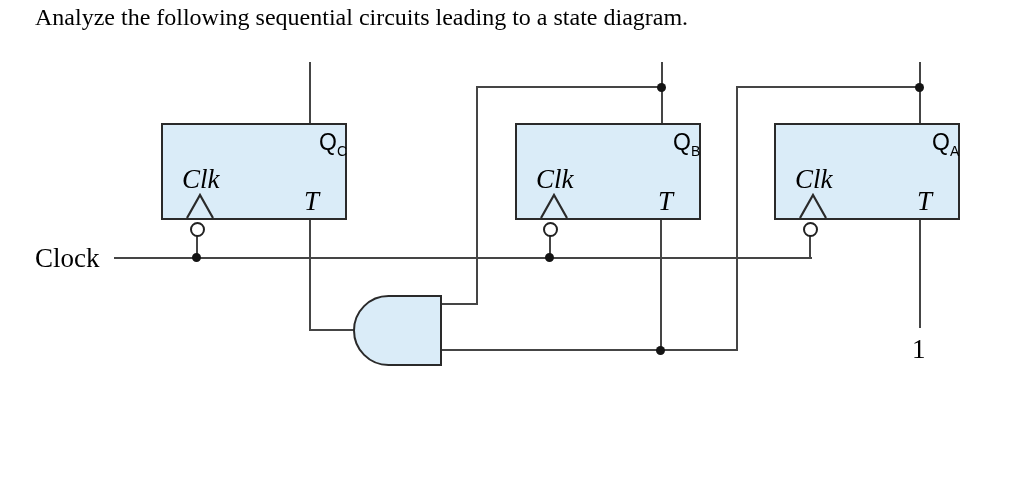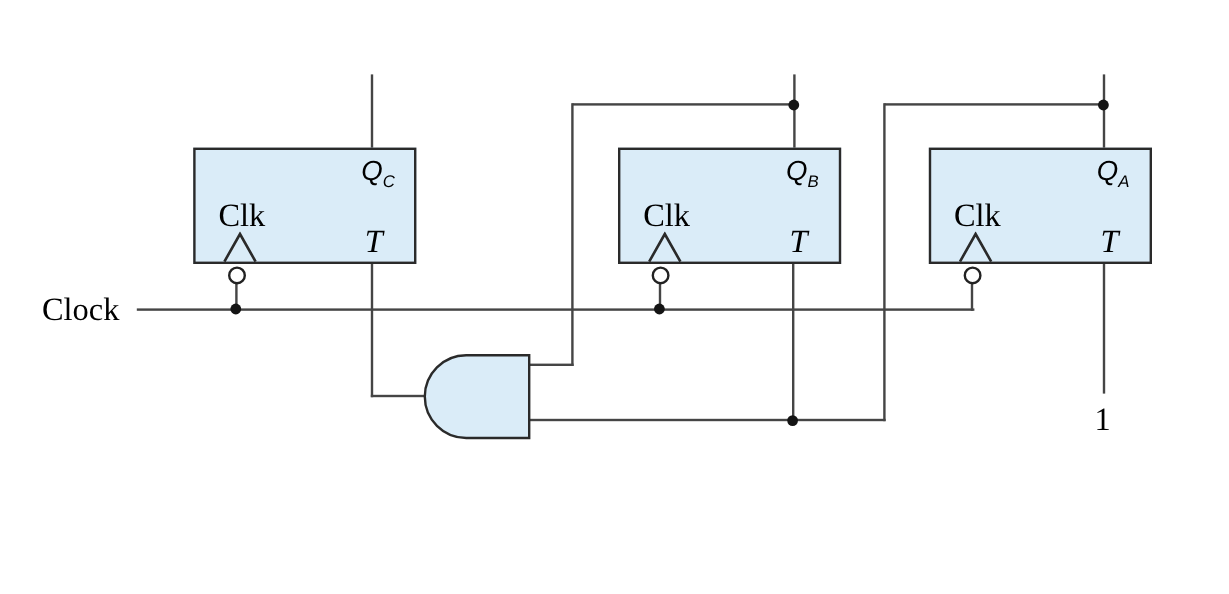--- a/index.html
+++ b/index.html
@@ -40,35 +40,35 @@
   .ff {
     position: absolute;
     width: 186px; height: 97px;
     background: #daecf8;
     border: 2.5px solid #2a2a2a;
     box-sizing: border-box;
   }
   .ff .clk {
     position: absolute;
     left: 19px; top: 41px;
+    font-style: italic;
     font-size: 27px;
     line-height: 1;
   }
   .ff .tri {
     position: absolute;
     left: 21px; bottom: -2px;
   }
   .ff .qlabel {
     position: absolute;
-    left: 138px; top: 6px;
+    left: 156px; top: 6px;
     font-family: "Liberation Sans", sans-serif;
     font-size: 23px;
     line-height: 1;
     white-space: nowrap;
-    font-style: italic;
   }
   .ff .qlabel sub {
     font-family: "Liberation Sans", sans-serif;
     font-size: 14px;
     line-height: 0;
   }
   .ff .tlabel {
     position: absolute;
     left: 141px; top: 63px;
     font-style: italic;
@@ -95,20 +95,21 @@
     left: 912px; top: 336px;
     font-size: 27px;
     line-height: 1;
   }
 </style>
 </head>
 <body>
 
 <div class="stage">
 
+  <div class="title">Analyze the following sequential circuits leading to a state diagram.</div>
 
   <div class="wire wv" style="left:309px;top:62px;height:62px"></div>
   <div class="wire wv" style="left:661px;top:62px;height:62px"></div>
   <div class="wire wv" style="left:919px;top:62px;height:62px"></div>
 
   <div class="wire wh" style="left:477px;top:86px;width:186px"></div>
   <div class="wire wv" style="left:476px;top:86px;height:219px"></div>
   <div class="wire wh" style="left:440px;top:303px;width:38px"></div>
 
   <div class="wire wh" style="left:737px;top:86px;width:184px"></div>

